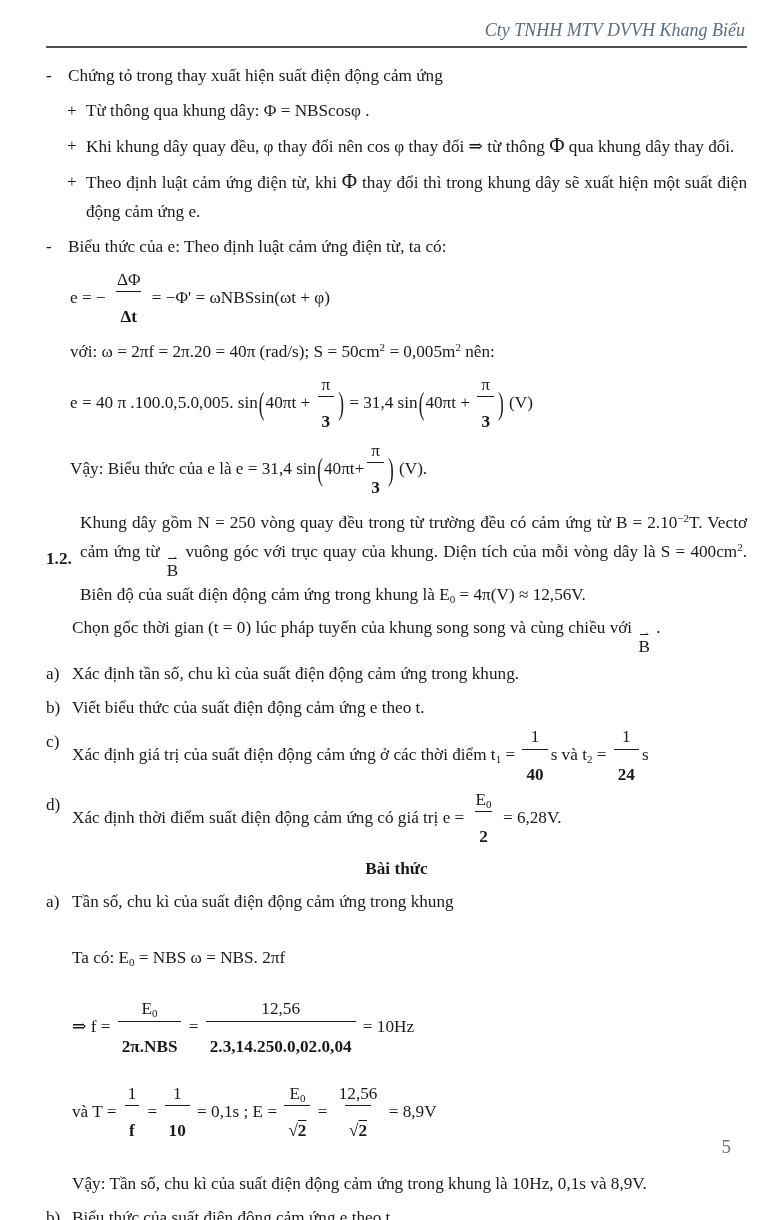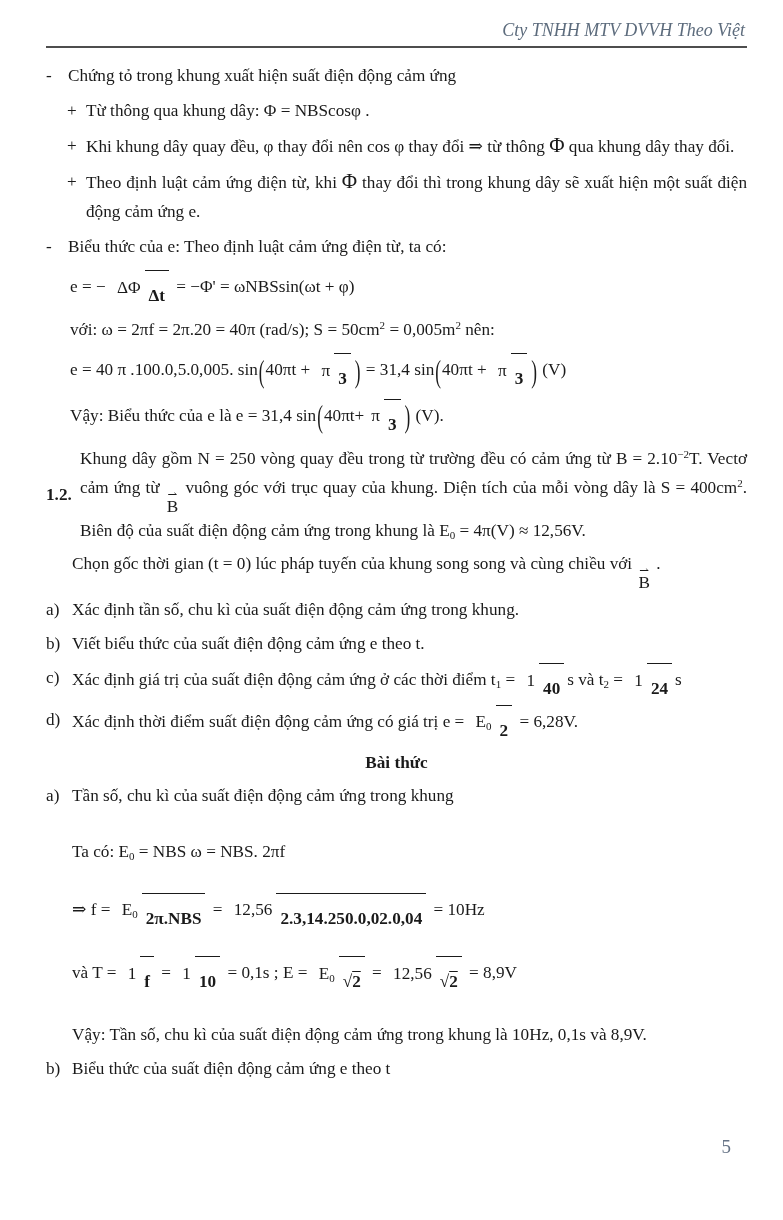--- a/index.html
+++ b/index.html
@@ -25,43 +25,43 @@
   .body{padding-left:26px;}
   .item > .marker{width:26px;}
   .item{margin-bottom:5px;}
   .sol{padding-left:26px;margin-bottom:5px;margin-top:27px;}
   .sol > .content{text-align:left;}
   .center{margin:7px 0 4px;}
   .center > .content{text-align:center;font-weight:bold;}
   sub,sup{font-size:11px;line-height:0;}
   sup{vertical-align:0.55em;}
   sub{vertical-align:-0.25em;}
-  .frac{display:inline-flex;flex-direction:row;align-items:center;
+  .frac{display:inline-flex;flex-direction:column;align-items:center;
         vertical-align:middle;margin:0 3px;line-height:1.18;text-align:center;}
   .fnum{padding:0 4px 1px;}
   .fden{border-top:1.6px solid #1a1a1a;padding:15px 4px 0;font-weight:bold;}
   .sp{display:inline-block;transform:scaleY(1.85);vertical-align:middle;padding:0 1px;}
   .vec{display:inline-flex;flex-direction:column;align-items:center;
        vertical-align:-0.32em;line-height:1;margin:0 2px;}
   .varrow{font-size:0.68em;height:0.6em;line-height:0.6;}
   .big{font-size:1.22em;}
   .rad{white-space:nowrap;}
   .radx{text-decoration:overline;}
   .footer{position:absolute;right:52px;top:1136px;font-size:19px;}
 </style>
 </head>
 <body style="color: rgb(26, 26, 26);">
 
 <div class="page">
-  <div class="header" style="color: rgb(93, 108, 125);">Cty TNHH MTV DVVH Theo Việt</div>
+  <div class="header" style="color: rgb(93, 108, 125);">Cty TNHH MTV DVVH Khang Biểu</div>
   <div class="rule" style="border-bottom-color: rgb(78, 78, 78);"></div>
   <div class="doc-body">
       <div class="row dash">
         <span class="marker">-</span>
-        <div class="content">Chứng tỏ trong khung xuất hiện suất điện động cảm ứng</div>
+        <div class="content">Chứng tỏ trong thay xuất hiện suất điện động cảm ứng</div>
       </div>
       <div class="row plus">
         <span class="marker">+</span>
         <div class="content">Từ thông qua khung dây: Φ = NBScosφ .</div>
       </div>
       <div class="row plus">
         <span class="marker">+</span>
         <div class="content">Khi khung dây quay đều, φ thay đổi nên cos φ thay đổi ⇒ từ thông <span class="big">Φ</span> qua khung dây thay đổi.</div>
       </div>
       <div class="row plus">

